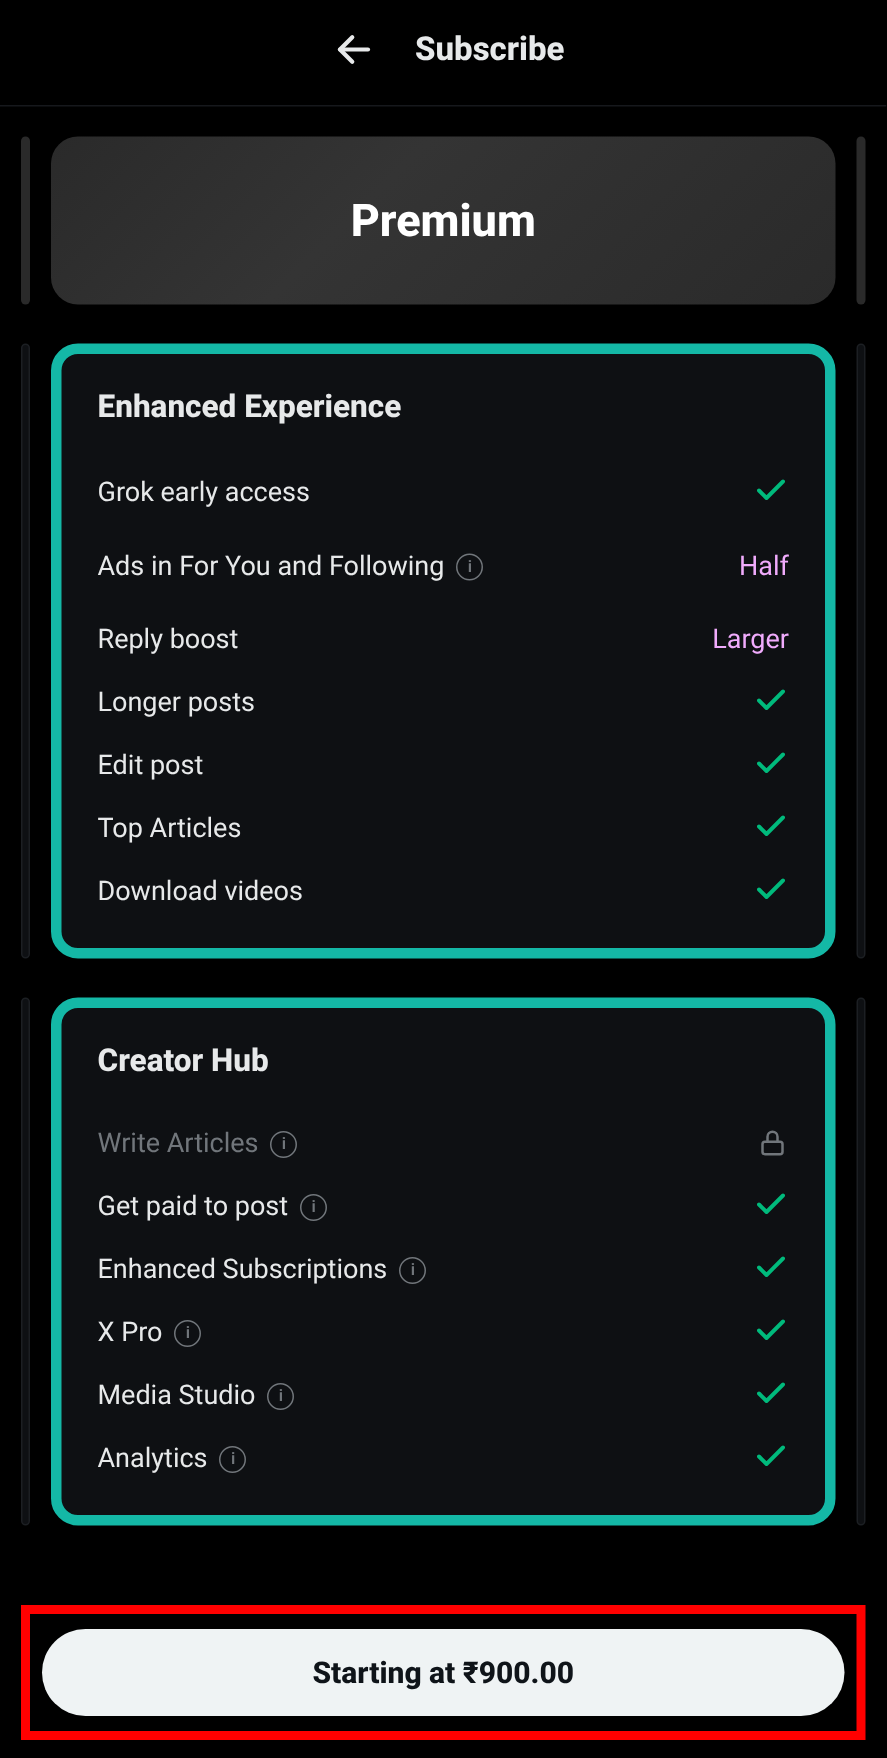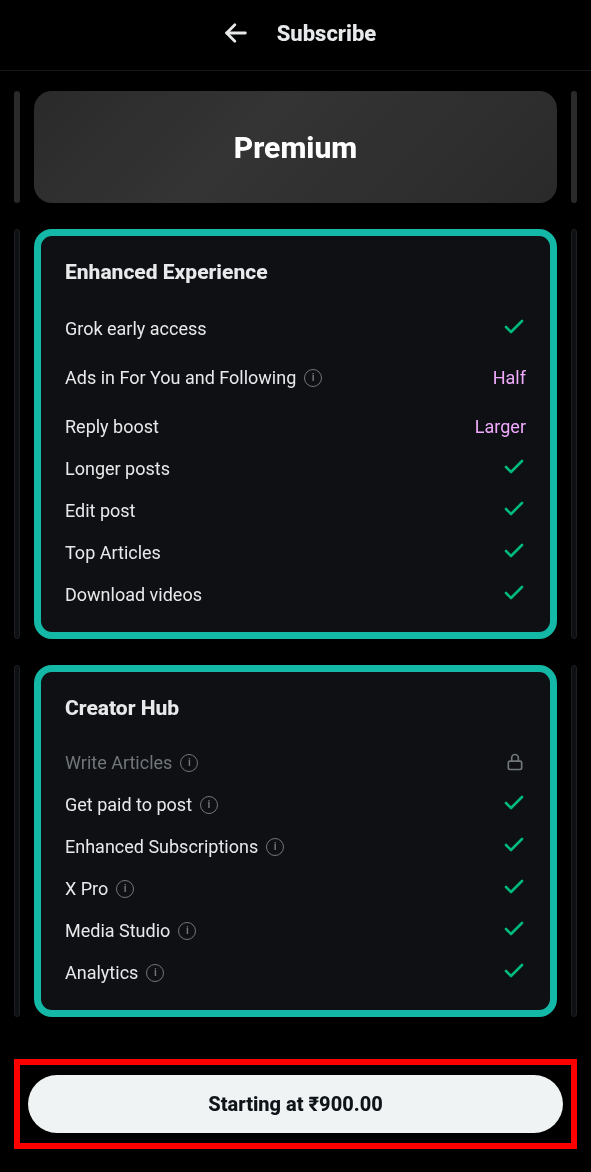--- a/index.html
+++ b/index.html
@@ -117,21 +117,21 @@
   .check {
     width: 24px; height: 24px;
     display: inline-flex; align-items: center; justify-content: center;
   }
   .lock {
     width: 22px; height: 22px;
     display: inline-flex; align-items: center; justify-content: center;
   }
   .cta-wrap {
     position: absolute;
-    left: 14px; right: 14px; bottom: 23px;
+    left: 14px; right: 14px; bottom: 12px;
     border: 6px solid #ff0000;
     padding: 10px 8px;
   }
   .cta {
     background: #eff3f4;
     color: #0f1419;
     border-radius: 999px;
     height: 58px;
     display: flex;
     align-items: center;

